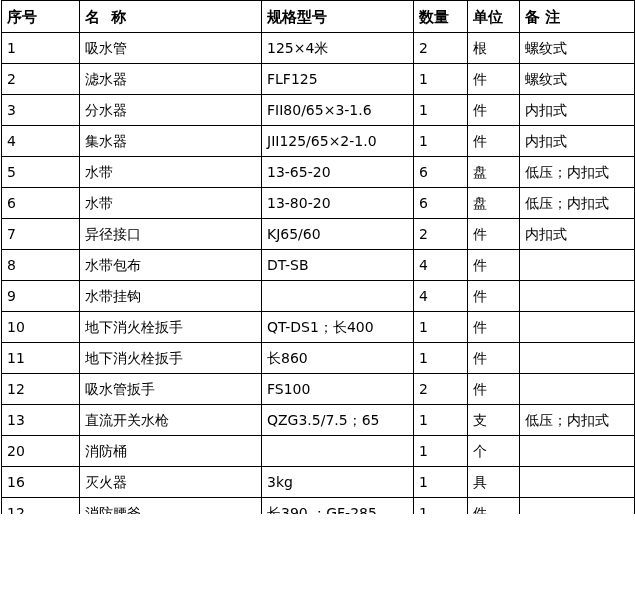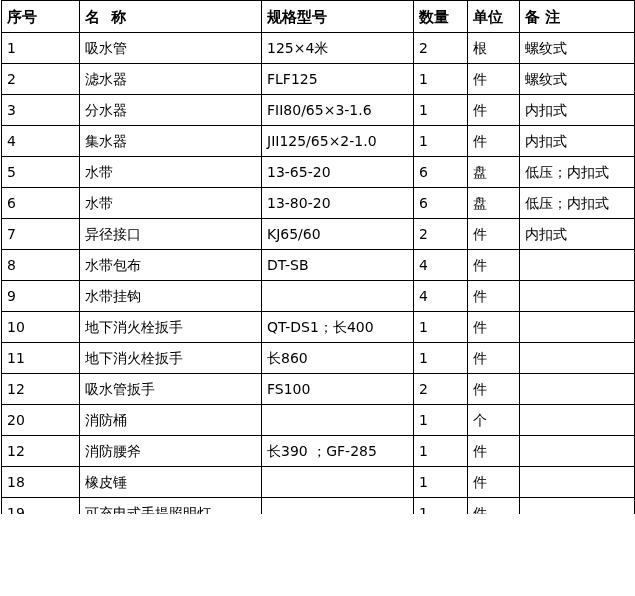--- a/index.html
+++ b/index.html
@@ -167,25 +167,41 @@
       </tr>
       <tr>
         <td>12</td>
         <td>吸水管扳手</td>
         <td>FS100</td>
         <td>2</td>
         <td>件</td>
         <td></td>
       </tr>
       <tr>
+        <td>13</td>
+        <td>直流开关水枪</td>
+        <td>QZG3.5/7.5；65</td>
+        <td>1</td>
+        <td>支</td>
+        <td>低压；内扣式</td>
+      </tr>
+      <tr>
         <td>20</td>
         <td>消防桶</td>
         <td></td>
         <td>1</td>
         <td>个</td>
+        <td></td>
+      </tr>
+      <tr>
+        <td>16</td>
+        <td>灭火器</td>
+        <td>3kg</td>
+        <td>1</td>
+        <td>具</td>
         <td></td>
       </tr>
       <tr>
         <td>12</td>
         <td>消防腰斧</td>
         <td>长390 ；GF-285</td>
         <td>1</td>
         <td>件</td>
         <td></td>
       </tr>

